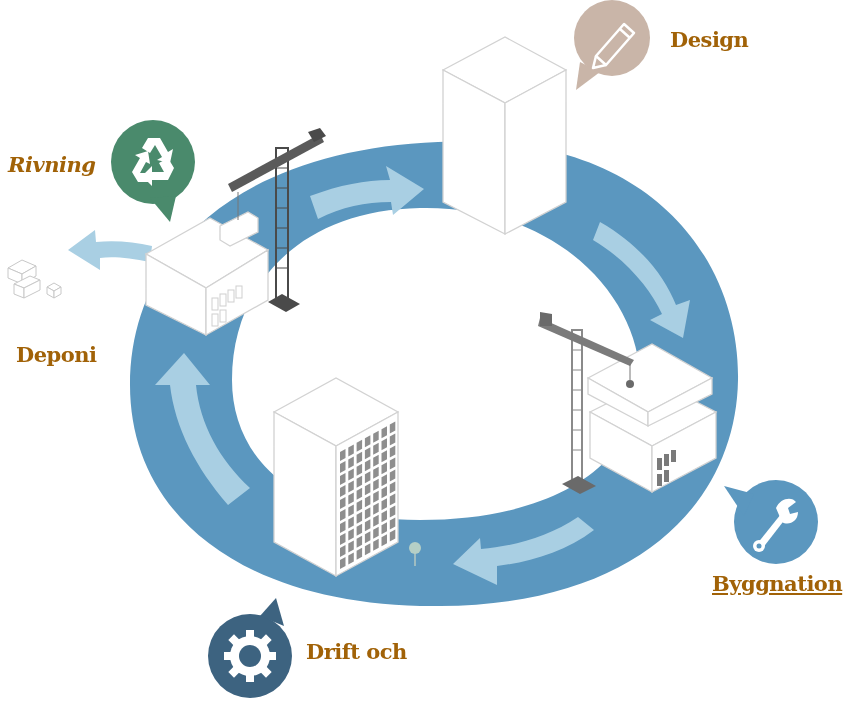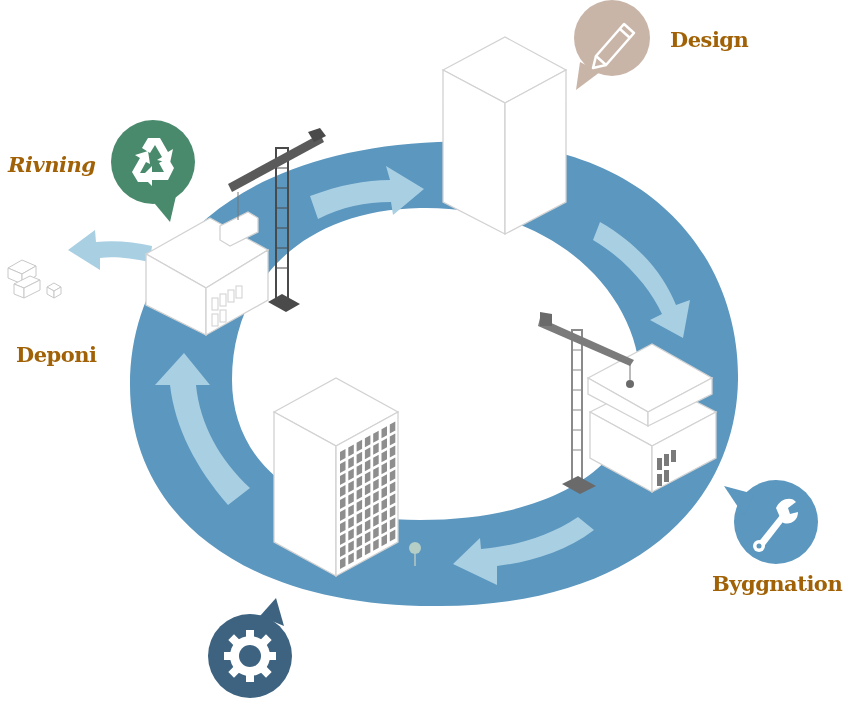--- a/index.html
+++ b/index.html
@@ -233,15 +233,16 @@
         <rect x="262" y="668" width="8" height="8" transform="rotate(45 266 672)"></rect>
       </g>
       <circle cx="250" cy="656" r="11" style="fill:#3d6380"></circle>
     </g>
   </g>
 </svg>
 
 <div class="label" style="left:670px;top:28px;">Design</div>
 <div class="label" style="left:8px;top:153px;font-style:italic;">Rivning</div>
 <div class="label" style="left:16px;top:330px;margin-top:13px;">Deponi</div>
-<div class="label" style="left:712px;top:572px;">Byggnation</div>
+<div class="label" style="left:712px;top:572px;text-decoration:underline;">Byggnation</div>
 <div class="label two" style="left:306px;top:640px;">
+  <div>Drift och</div>
 </div>
 
 </body></html>

